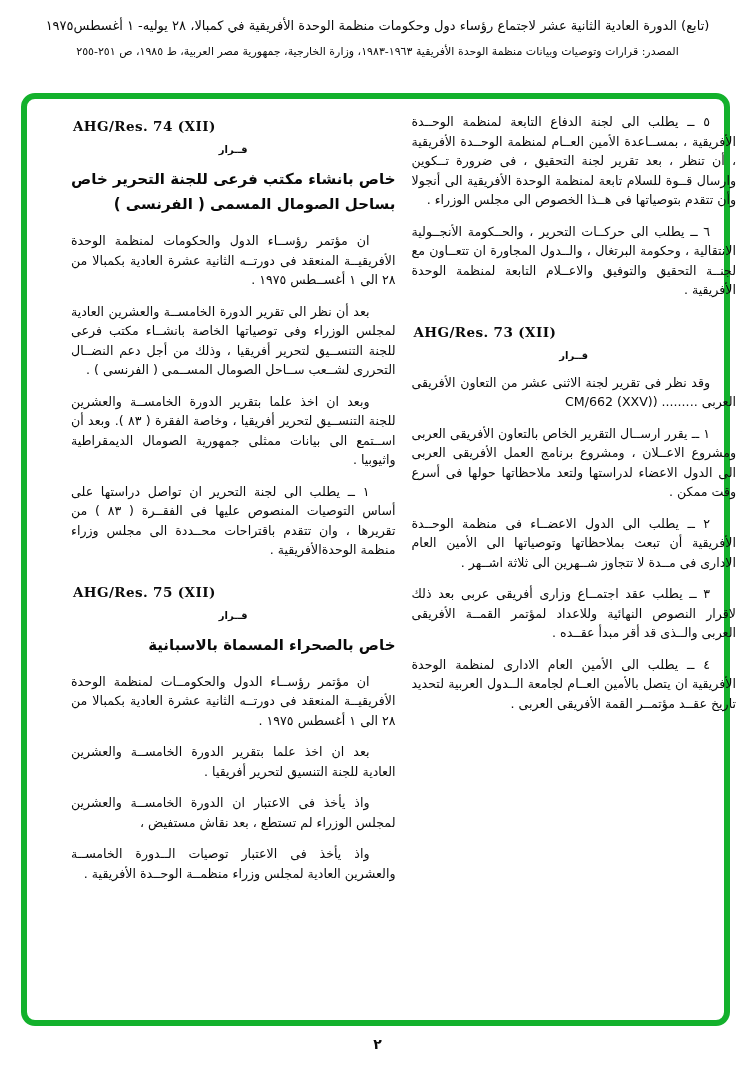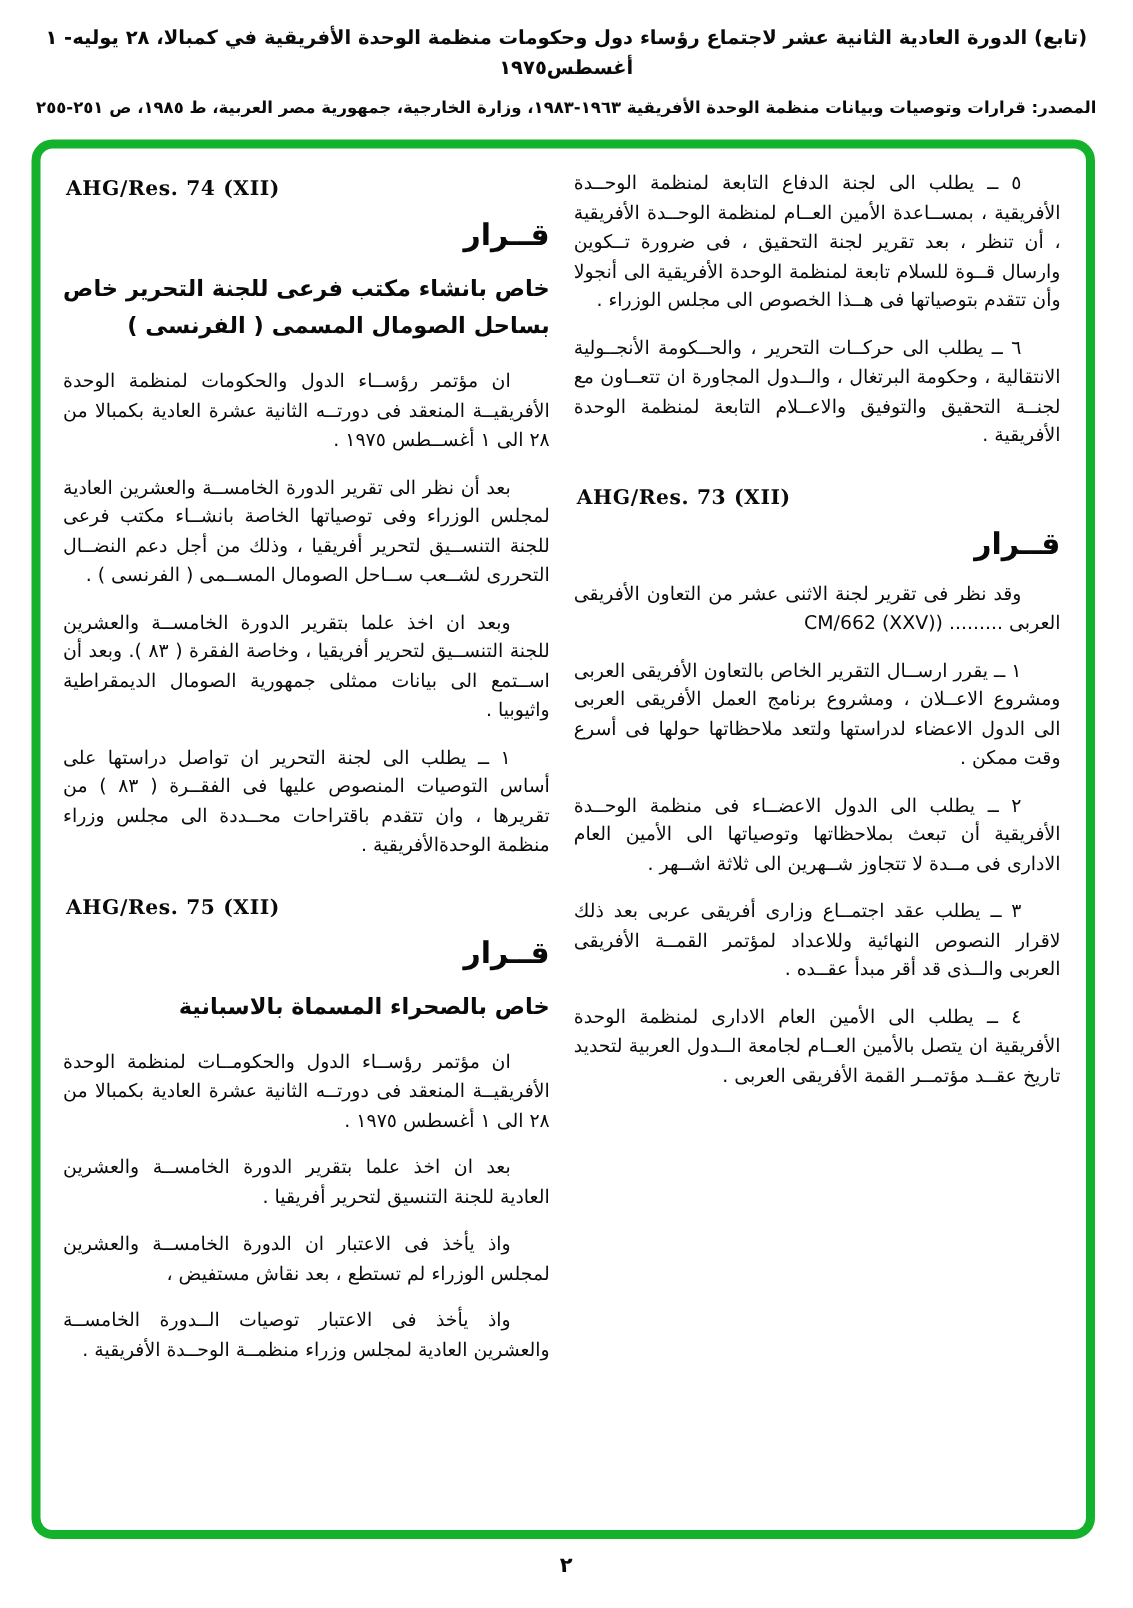--- a/index.html
+++ b/index.html
@@ -3,51 +3,51 @@
 <meta charset="utf-8">
 <style>
   html,body{margin:0;padding:0;background:#ffffff;}
   body{
     width:755px;height:1072px;position:relative;overflow:hidden;
     font-family:"DejaVu Sans",sans-serif;color:#0a0a0a;
   }
   
   .doc-header{
     position:absolute;top:16px;left:0;width:755px;
-    text-align:center;direction:rtl;font-weight:bold;
+    text-align:center;direction:rtl;font-weight:normal;
   }
   .doc-header .h-line1{font-size:13px;line-height:20px;letter-spacing:0;}
   .doc-header .h-line2{font-size:11px;line-height:20px;margin-top:6px;}
   
   .frame{
     position:absolute;left:21px;top:93px;width:709px;height:933px;
     box-sizing:border-box;border-radius:14px;background:#fff;
   }
   
   .content{
-    position:absolute;left:16px;top:99px;width:697px;height:921px;
+    position:absolute;left:45px;top:99px;width:697px;height:921px;
     box-sizing:border-box;padding:13px 6px 6px 26px;
     display:flex;flex-direction:row;gap:16px;overflow:hidden;
   }
   .col{flex:1 1 0;min-width:0;}
   .block{direction:rtl;}
   .block.para{
     text-align:justify;text-align-last:auto;
     font-size:12.6px;line-height:19.5px;font-weight:normal;
     margin:0 0 12px 0;text-indent:26px;
   }
   .block.res{
     direction:ltr;text-align:left;
     font-family:"DejaVu Serif",serif;font-weight:bold;
     font-size:13.5px;letter-spacing:.4px;
     margin:24px 0 10px 2px;
   }
   .col .block.res:first-child{margin-top:6px;}
   .block.title{
-    text-align:right;font-weight:bold;font-size:20px;
+    text-align:center;font-weight:bold;font-size:10px;
     margin:8px 0 12px 0;
   }
   .block.subtitle{
     text-align:right;font-weight:bold;font-size:15px;
     line-height:25px;margin:12px 0 14px 0;
   }
   
   .page-number{
     position:absolute;left:0;top:1036px;width:755px;
     text-align:center;font-size:14px;font-weight:bold;

